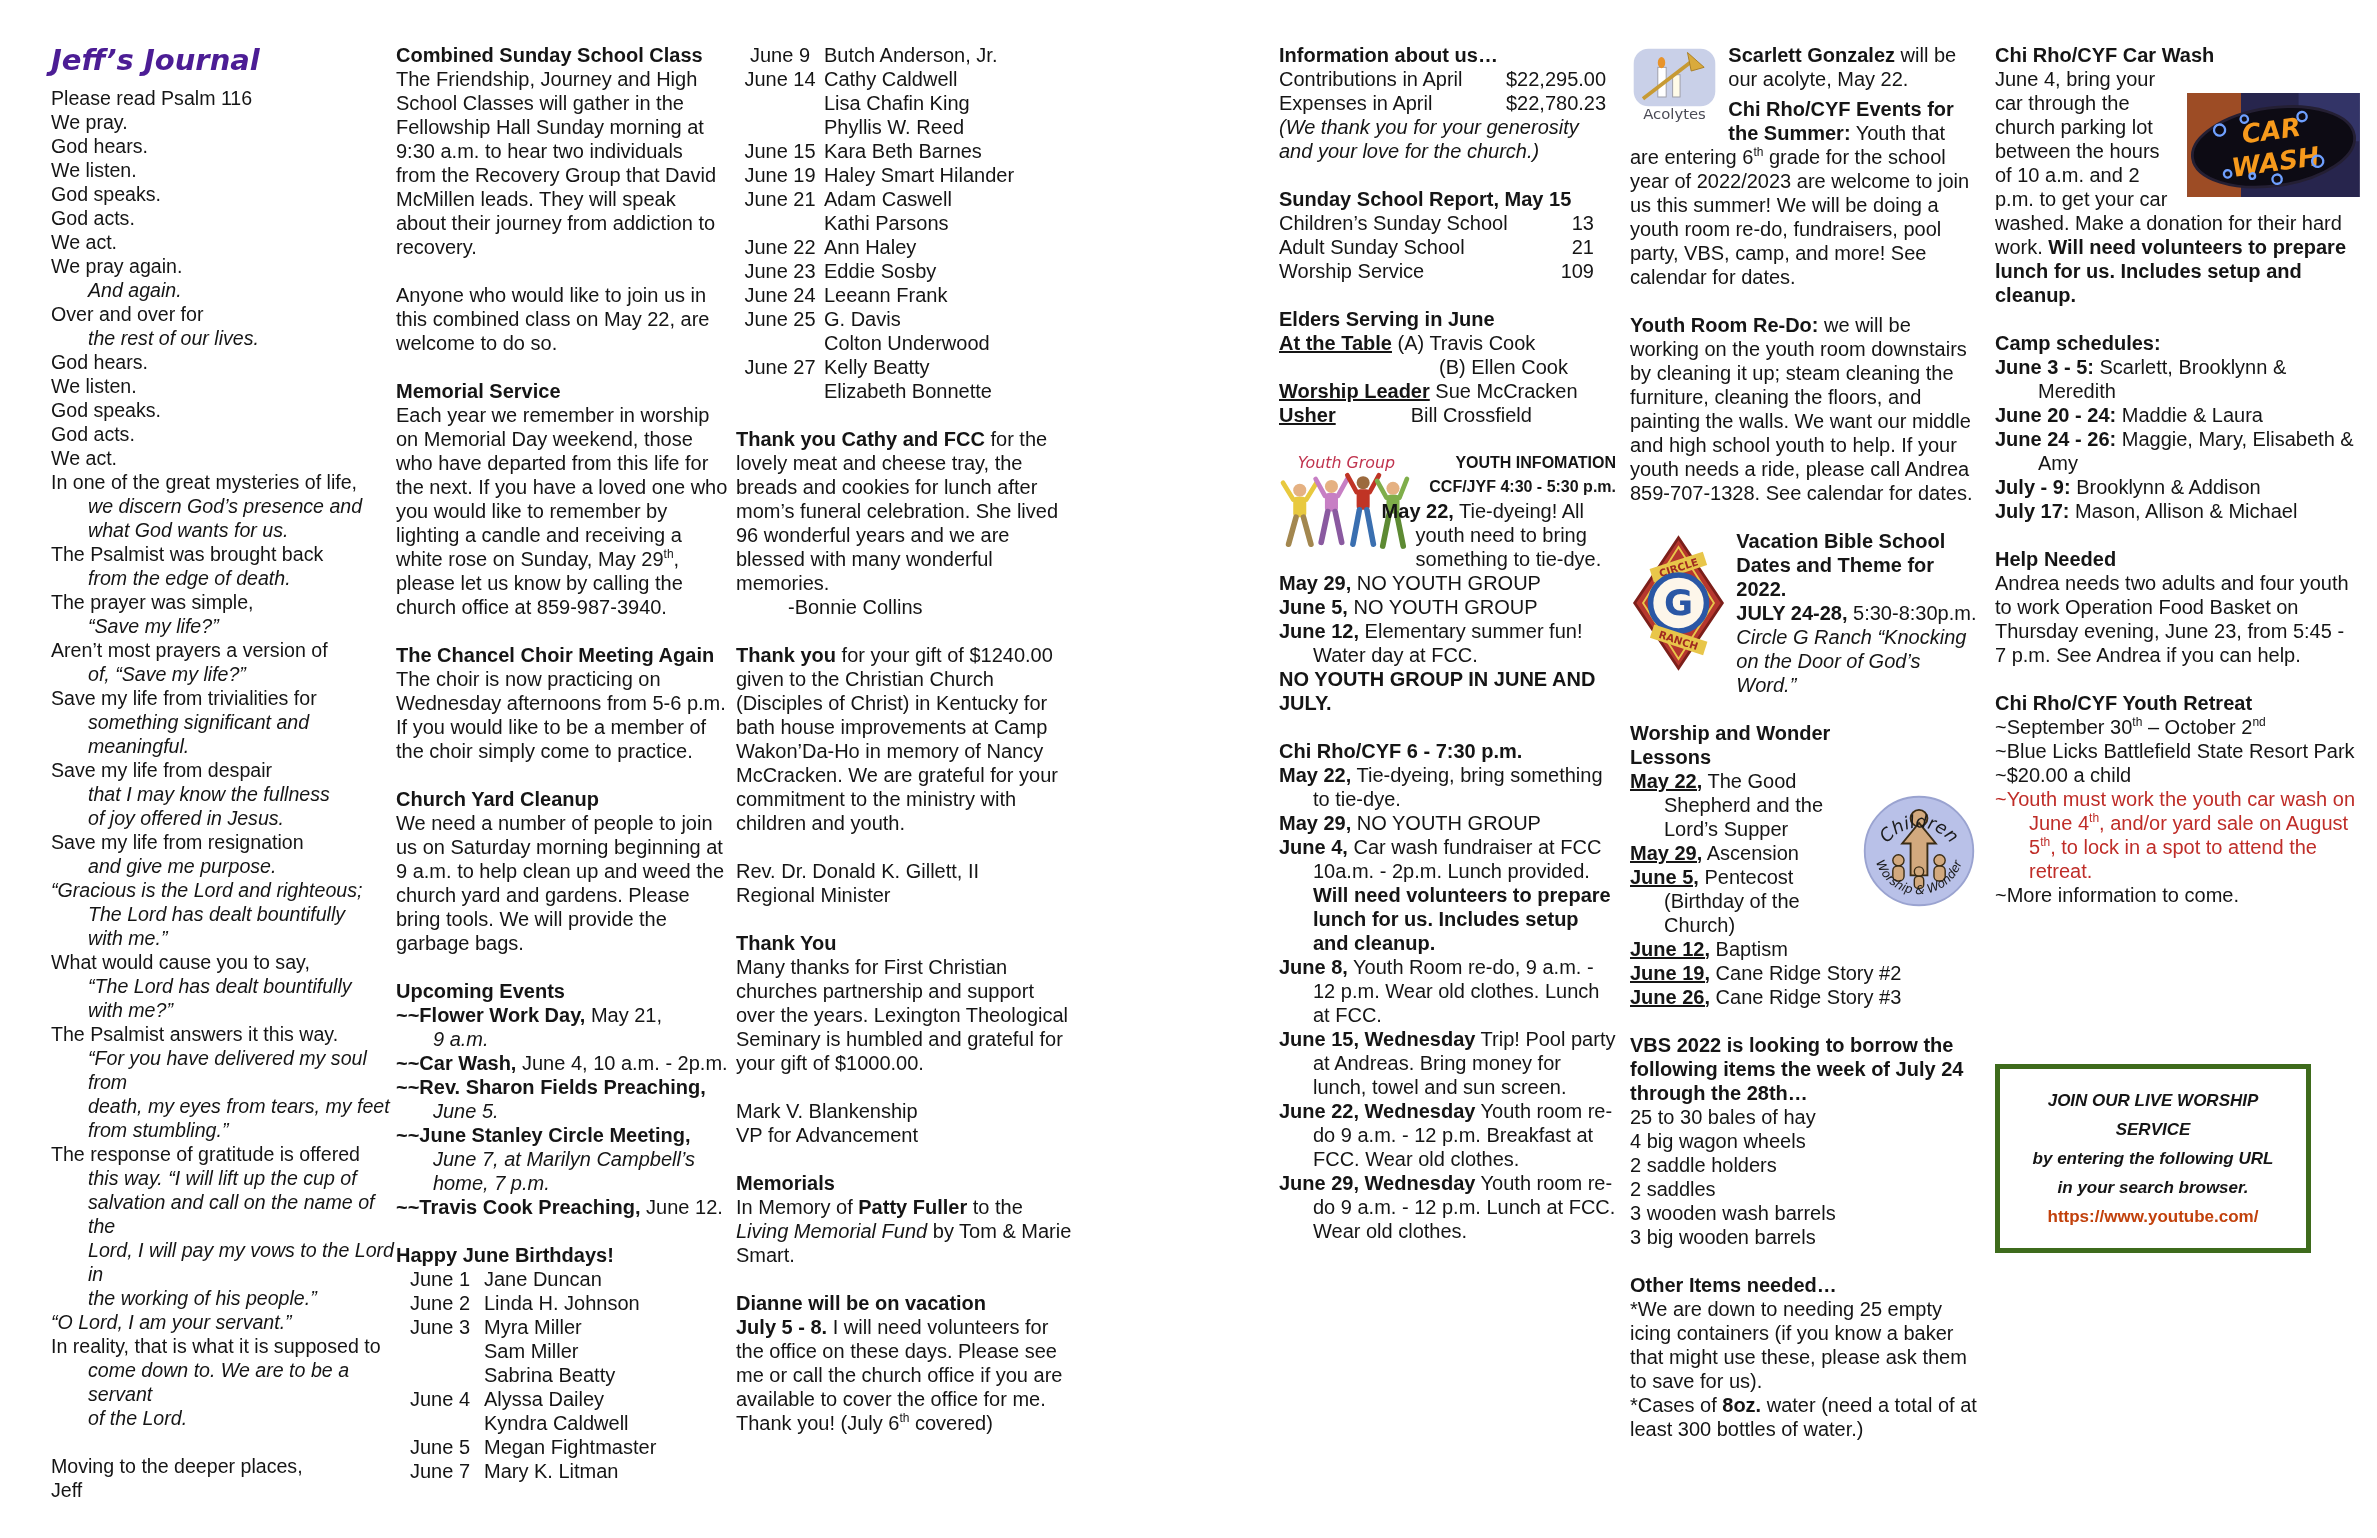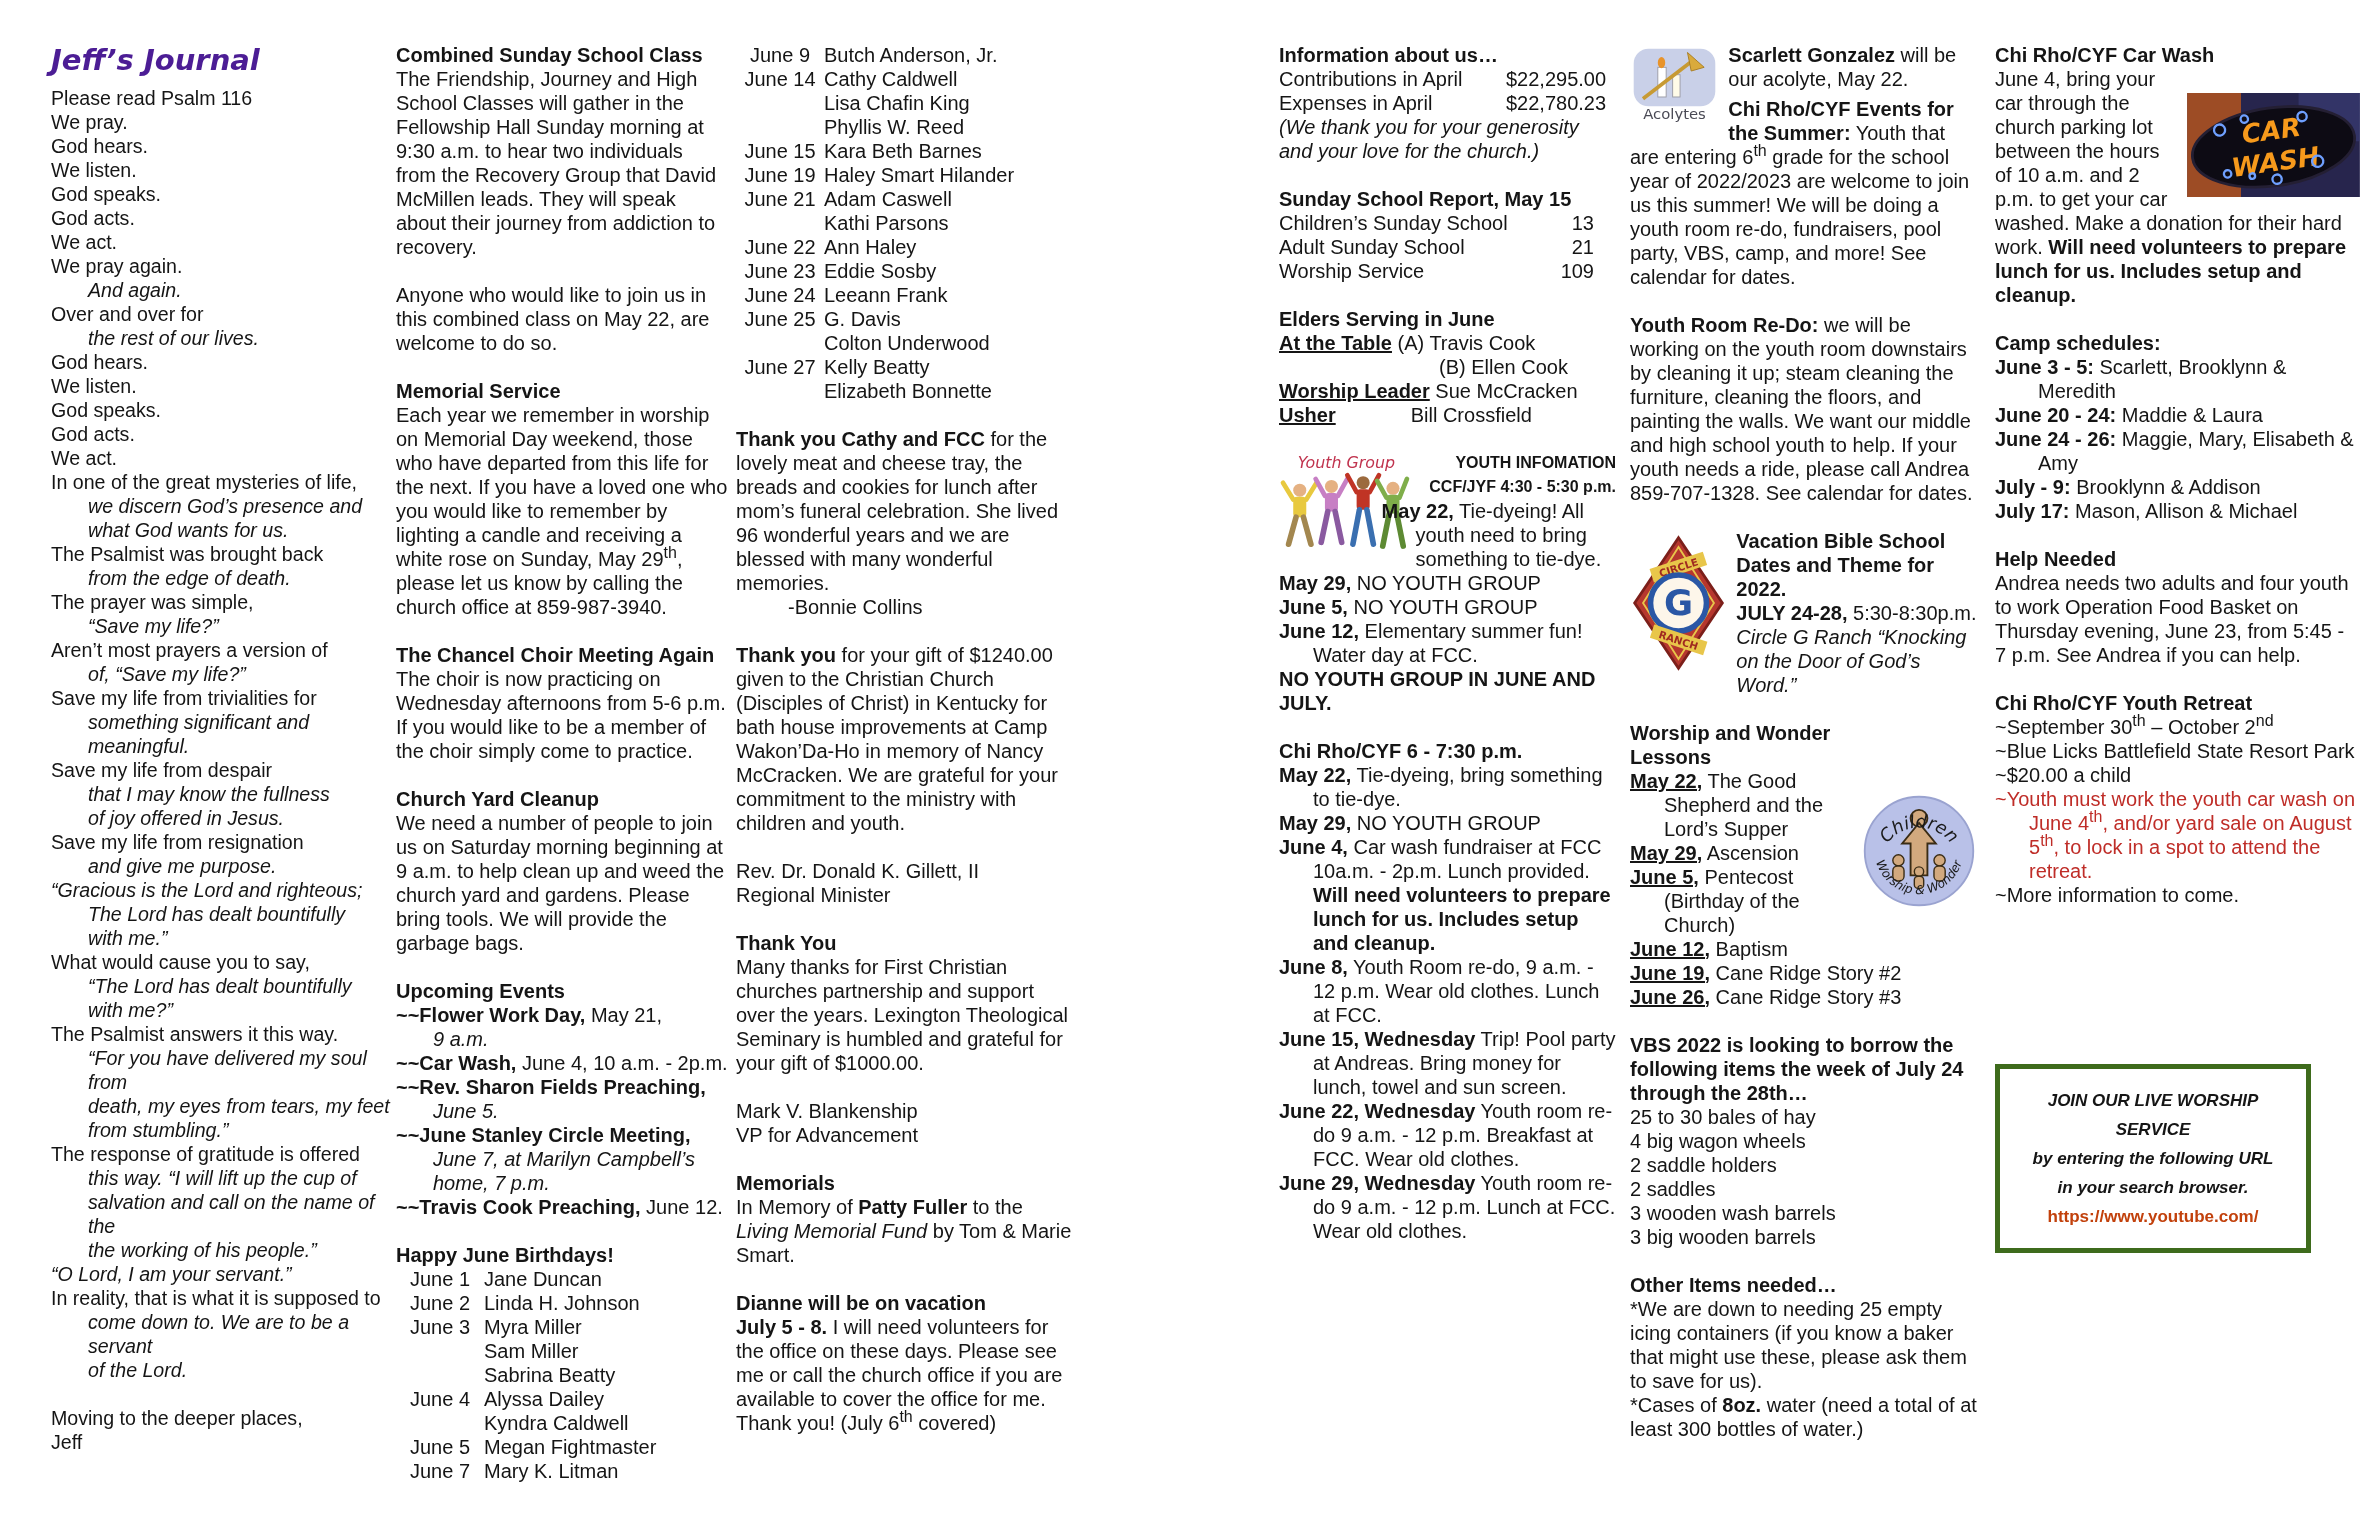--- a/index.html
+++ b/index.html
@@ -18,21 +18,21 @@
   p{margin:0;}
   .pl{min-height:24px;}
   .ind{padding-left:37px;font-style:italic;}
   .it{font-style:italic;}
   .blank{height:24px;}
   #journal-title{font-size:29px;line-height:35px;font-weight:bold;font-style:italic;
       color:#4c1d95;margin-bottom:7.5px;font-family:"DejaVu Sans",sans-serif;}
   .ent{padding-left:34px;text-indent:-34px;}
   .ent2{padding-left:43px;text-indent:-43px;}
   .u{text-decoration:underline;}
-  sup{font-size:16px;line-height:0;}
+  sup{font-size:12px;line-height:0;}
   .brow{display:flex;}
   .bd{width:88px;flex:none;text-align:center;}
   .sig{padding-left:52px;}
   .irow{display:flex;}
   .ilbl{width:227px;flex:none;}
   .ssrow{display:flex;justify-content:space-between;width:315px;gap:27px;}
   .ind170{padding-left:160px;}
   .tab{display:inline-block;width:75px;}
   .yh{font-weight:bold;text-align:right;font-size:16px;}
   .red{color:#bf2d28;}
@@ -94,20 +94,21 @@
         <div class="pl">What would cause you to say,</div>
         <div class="pl ind it">“The Lord has dealt bountifully</div>
         <div class="pl ind it">with me?”</div>
         <div class="pl">The Psalmist answers it this way.</div>
         <div class="pl ind it">“For you have delivered my soul from</div>
         <div class="pl ind it">death, my eyes from tears, my feet</div>
         <div class="pl ind it">from stumbling.”</div>
         <div class="pl">The response of gratitude is offered</div>
         <div class="pl ind it">this way. “I will lift up the cup of</div>
         <div class="pl ind it">salvation and call on the name of the</div>
+        <div class="pl ind it">Lord, I will pay my vows to the Lord in</div>
         <div class="pl ind it">the working of his people.”</div>
         <div class="pl it">“O Lord, I am your servant.”</div>
         <div class="pl">In reality, that is what it is supposed to</div>
         <div class="pl ind">come down to. We are to be a servant</div>
         <div class="pl ind">of the Lord.</div>
         <div class="pl blank"></div>
         <div class="pl">Moving to the deeper places,</div>
         <div class="pl">Jeff</div>
       </div>
   </div>

